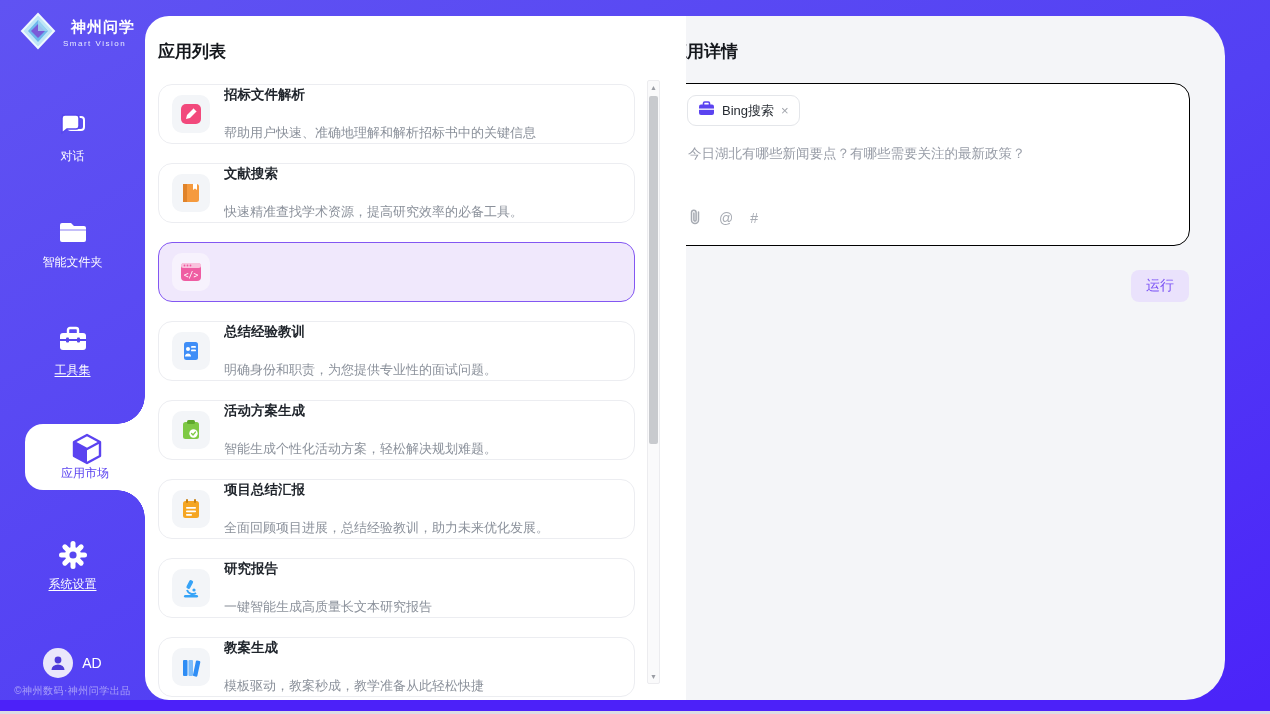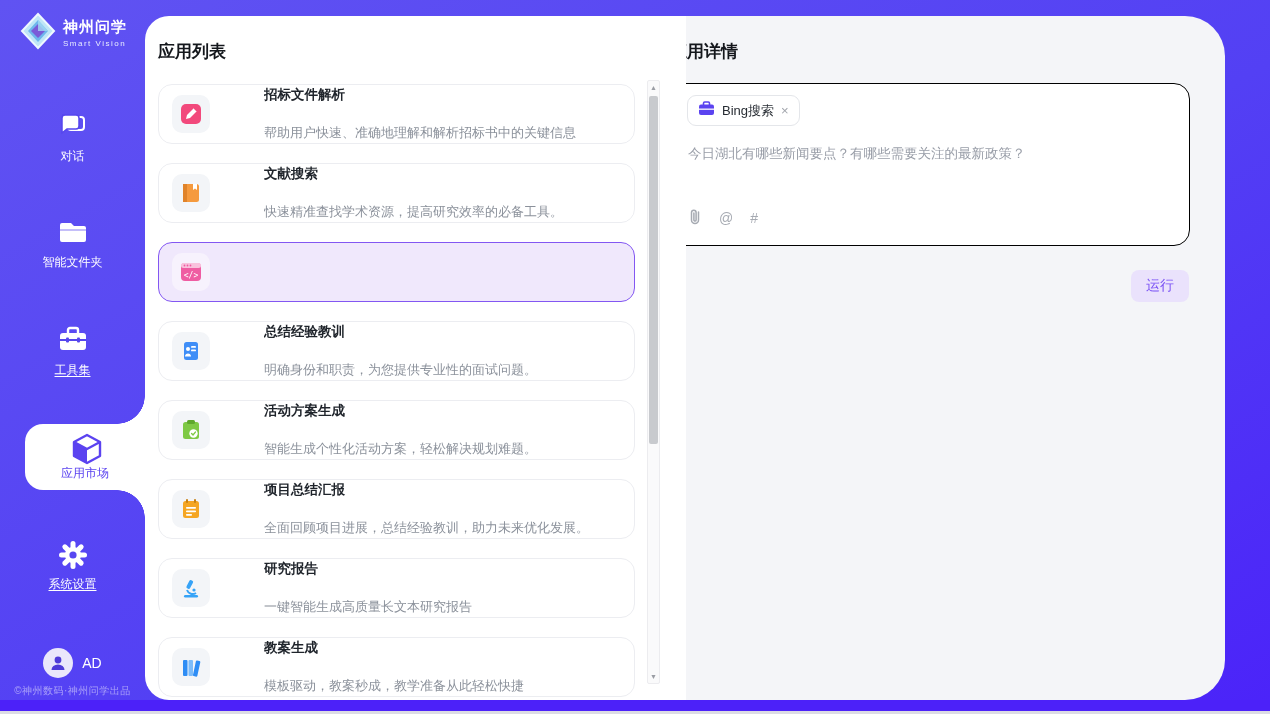--- a/index.html
+++ b/index.html
@@ -9,21 +9,21 @@
     background:linear-gradient(150deg,#6053f2 0%,#5340f4 55%,#4b23f9 100%);
     position:relative; color:#15181d;
   }
   
   .bottom-bar { position:absolute; left:0; right:0; bottom:3px; height:11px; background:#4c21f9; }
   .bottom-line { position:absolute; left:0; right:0; bottom:0; height:3px; background:#dcdce4; }
 
   
   .sidebar { position:absolute; left:0; top:0; width:145px; height:714px; z-index:3; }
   .logo { position:absolute; left:20px; top:12px; display:flex; align-items:center; gap:7px; }
-  .logo-text .name { color:#fff; font-size:15px; font-weight:700; letter-spacing:1px; }
+  .logo-text .name { color:#fff; font-size:15px; font-weight:700; letter-spacing:1px;margin-left:8px; }
   .logo-text .tagline { color:#e8ecff; font-size:8px; letter-spacing:1.5px; margin-top:2px; }
   .nav-item { position:absolute; left:0; width:145px; text-align:center; cursor:pointer; }
   .nav-item .nav-icon { display:block; margin:0 auto 6px; width:30px; height:28px; }
   .nav-item .nav-label { color:#fff; font-size:12px; display:inline-block; }
   .nav-label.u { text-decoration:underline; text-underline-offset:2px; }
   .nav-item.active { left:25px; width:120px; top:424px; height:66px; background:#fff;
      border-radius:18px 0 0 18px; padding-top:8px; }
   .nav-item.active .nav-icon { margin:0 auto 3px; }
   .nav-item.active .nav-label { color:#5b43f0; }
   .nav-item.active::before, .nav-item.active::after {
@@ -42,21 +42,21 @@
   .panel-title { position:absolute; font-size:17px; font-weight:700; color:#14171c; }
   .list-panel .panel-title { left:13px; top:24px; }
   .cards { position:absolute; left:13px; top:68px; width:477px; }
   .app-card { position:relative; height:60px; margin-bottom:19px; background:#fff;
      border:1px solid #ecedf1; border-radius:14px; display:flex; align-items:center;
      gap:14px; padding:0 13px; cursor:pointer; }
   .app-card.selected { background:#f0e8fc; border:1px solid #8357f2; }
   .app-icon { flex:0 0 38px; width:38px; height:38px; border-radius:10px; background:#f3f5f8;
      display:flex; align-items:center; justify-content:center; }
   .app-card.selected .app-icon { background:#f7f2fd; }
-  .card-texts { display:flex; flex-direction:column; gap:20px; overflow:hidden;margin-left:40px; }
+  .card-texts { display:flex; flex-direction:column; gap:20px; overflow:hidden; }
   .app-name { font-size:13.5px; font-weight:700; color:#1f242b; }
   .app-desc { font-size:13px; color:#8b919b; white-space:nowrap; }
 
   
   .scrollbar { position:absolute; right:26px; top:64px; bottom:16px; width:13px;
      background:#fafafb; border:1px solid #ececef; border-radius:2px; }
   .sb-arrow { position:absolute; left:0; width:100%; text-align:center; font-size:7px; color:#9a9da4; cursor:pointer; }
   .sb-up { top:3px; } .sb-down { bottom:3px; }
   .sb-thumb { position:absolute; left:1px; top:15px; width:9px; height:348px; background:#c8cace; border-radius:2px; cursor:grab; }
 

